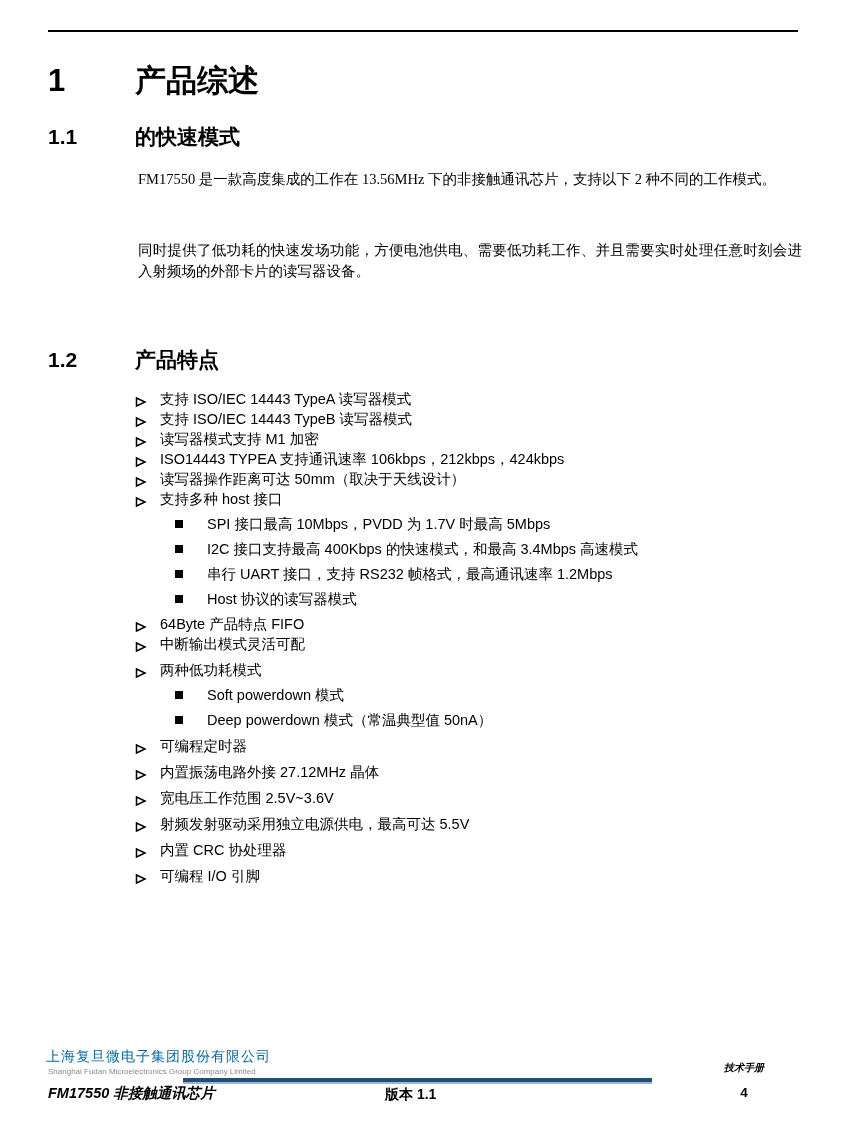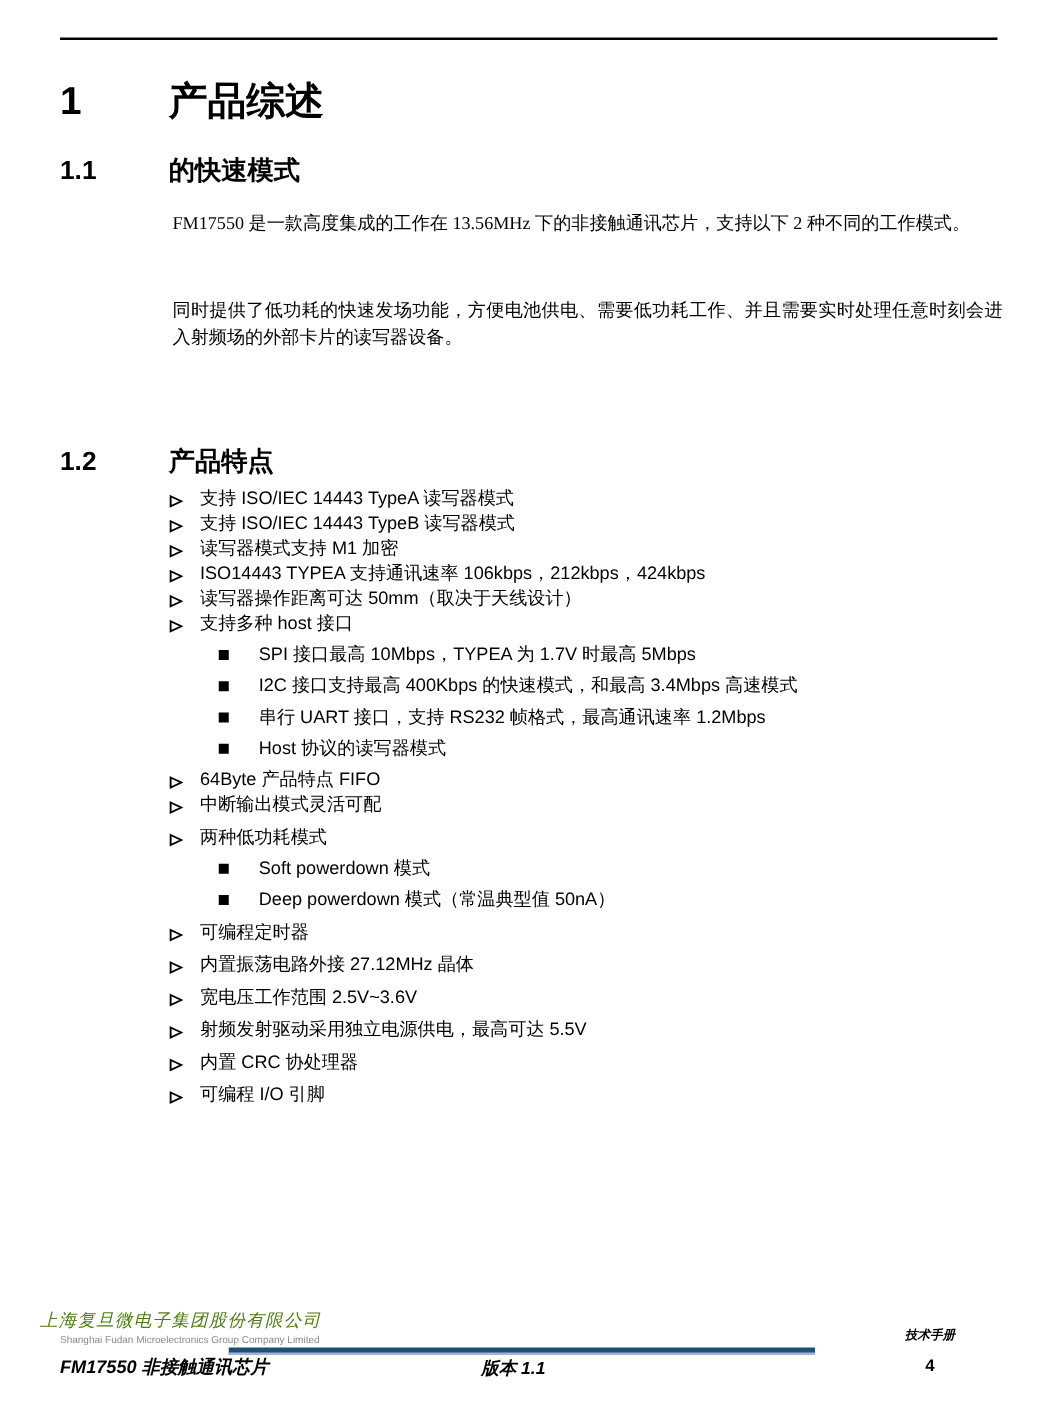--- a/index.html
+++ b/index.html
@@ -13,30 +13,30 @@
   }
   .top-rule{
     position:absolute;left:48px;top:30px;width:750px;height:2px;background:#000;
   }
   .heading{position:absolute;left:48px;font-weight:bold;white-space:nowrap;}
   .h1{top:62px;font-size:31px;line-height:38px;}
   .h1 .h-num{display:inline-block;width:87px;}
   .h2{font-size:21px;line-height:27px;}
   .h2 .h-num{display:inline-block;width:87px;}
   .h2-11{top:123px;}
-  .h2-12{top:356px;}
+  .h2-12{top:346px;}
 
   .para{
     position:absolute;left:138px;width:664px;margin:0;
     font-family:"Liberation Serif",serif;
     font-size:14.5px;line-height:21px;
     text-align:justify;
   }
   .para-intro{top:169px;}
-  .para-lowpower{top:240px;font-family:Liberation Mono, monospace;}
+  .para-lowpower{top:240px;}
   .para-summary{top:289px;}
 
   .mode-list{
     position:absolute;left:122px;top:192px;width:560px;
     font-family:"Liberation Serif",serif;
     font-size:14.5px;line-height:20px;
   }
   .mode-item{position:relative;padding-left:26px;}
 
   .features{
@@ -44,25 +44,25 @@
     font-size:14.5px;
   }
   .feat{position:relative;padding-left:25px;line-height:20px;margin:0;}
   .feat.spaced{margin-top:6px;}
   .feat.level-2{margin-top:5px;margin-bottom:5px;margin-left:40px;padding-left:32px;}
   .bullet{position:absolute;left:0;top:4px;width:12px;height:12px;}
   .feat .sq{display:none;}
   .feat.level-2 .sq{display:block;width:8px;height:8px;background:#000;margin-top:2px;}
 
   
-  .f-company-cn{position:absolute;left:32px;top:1048px;font-size:14px;color:#4d7c0f;letter-spacing:1px;white-space:nowrap;font-style:italic;}
+  .f-company-cn{position:absolute;left:46px;top:1048px;font-size:14px;color:#0369a1;letter-spacing:1px;white-space:nowrap;}
   .f-company-en{position:absolute;left:48px;top:1067px;font-size:8px;color:#8a8a8a;white-space:nowrap;}
   .f-line{position:absolute;left:183px;top:1078px;width:469px;height:4px;background:#1f4e79;border-bottom:2px solid #9fb6d4;}
   .f-doc-title{position:absolute;left:48px;top:1084px;font-size:14.5px;font-weight:bold;font-style:italic;white-space:nowrap;}
-  .f-version{position:absolute;left:385px;top:1086px;font-size:14px;font-weight:bold;font-style:italic;white-space:nowrap;}
+  .f-version{position:absolute;left:385px;top:1086px;font-size:14px;font-weight:bold;white-space:nowrap;}
   .f-manual{position:absolute;right:48px;top:1061px;width:72px;text-align:center;font-size:10px;font-weight:bold;font-style:italic;white-space:nowrap;}
   .f-page-num{position:absolute;right:48px;top:1085px;width:72px;text-align:center;font-size:13.5px;font-weight:bold;}
 </style>
 </head>
 <body>
 
 <div class="page">
 
   <div class="top-rule"></div>
 
@@ -142,21 +142,21 @@
             <path d="M1.5 2 L10 6 L1.5 10 Z" fill="none" stroke="#000" stroke-width="1.5"></path>
           </svg>
         </span>
         
         <span>支持多种 host 接口</span>
       </div>
 
       <div class="feat level-2">
         
         <span class="bullet sq"></span>
-        <span>SPI 接口最高 10Mbps，TYPEA 为 1.7V 时最高 5Mbps</span>
+        <span>SPI 接口最高 10Mbps，PVDD 为 1.7V 时最高 5Mbps</span>
       </div>
 
       <div class="feat level-2">
         
         <span class="bullet sq"></span>
         <span>I2C 接口支持最高 400Kbps 的快速模式，和最高 3.4Mbps 高速模式</span>
       </div>
 
       <div class="feat level-2">
         

